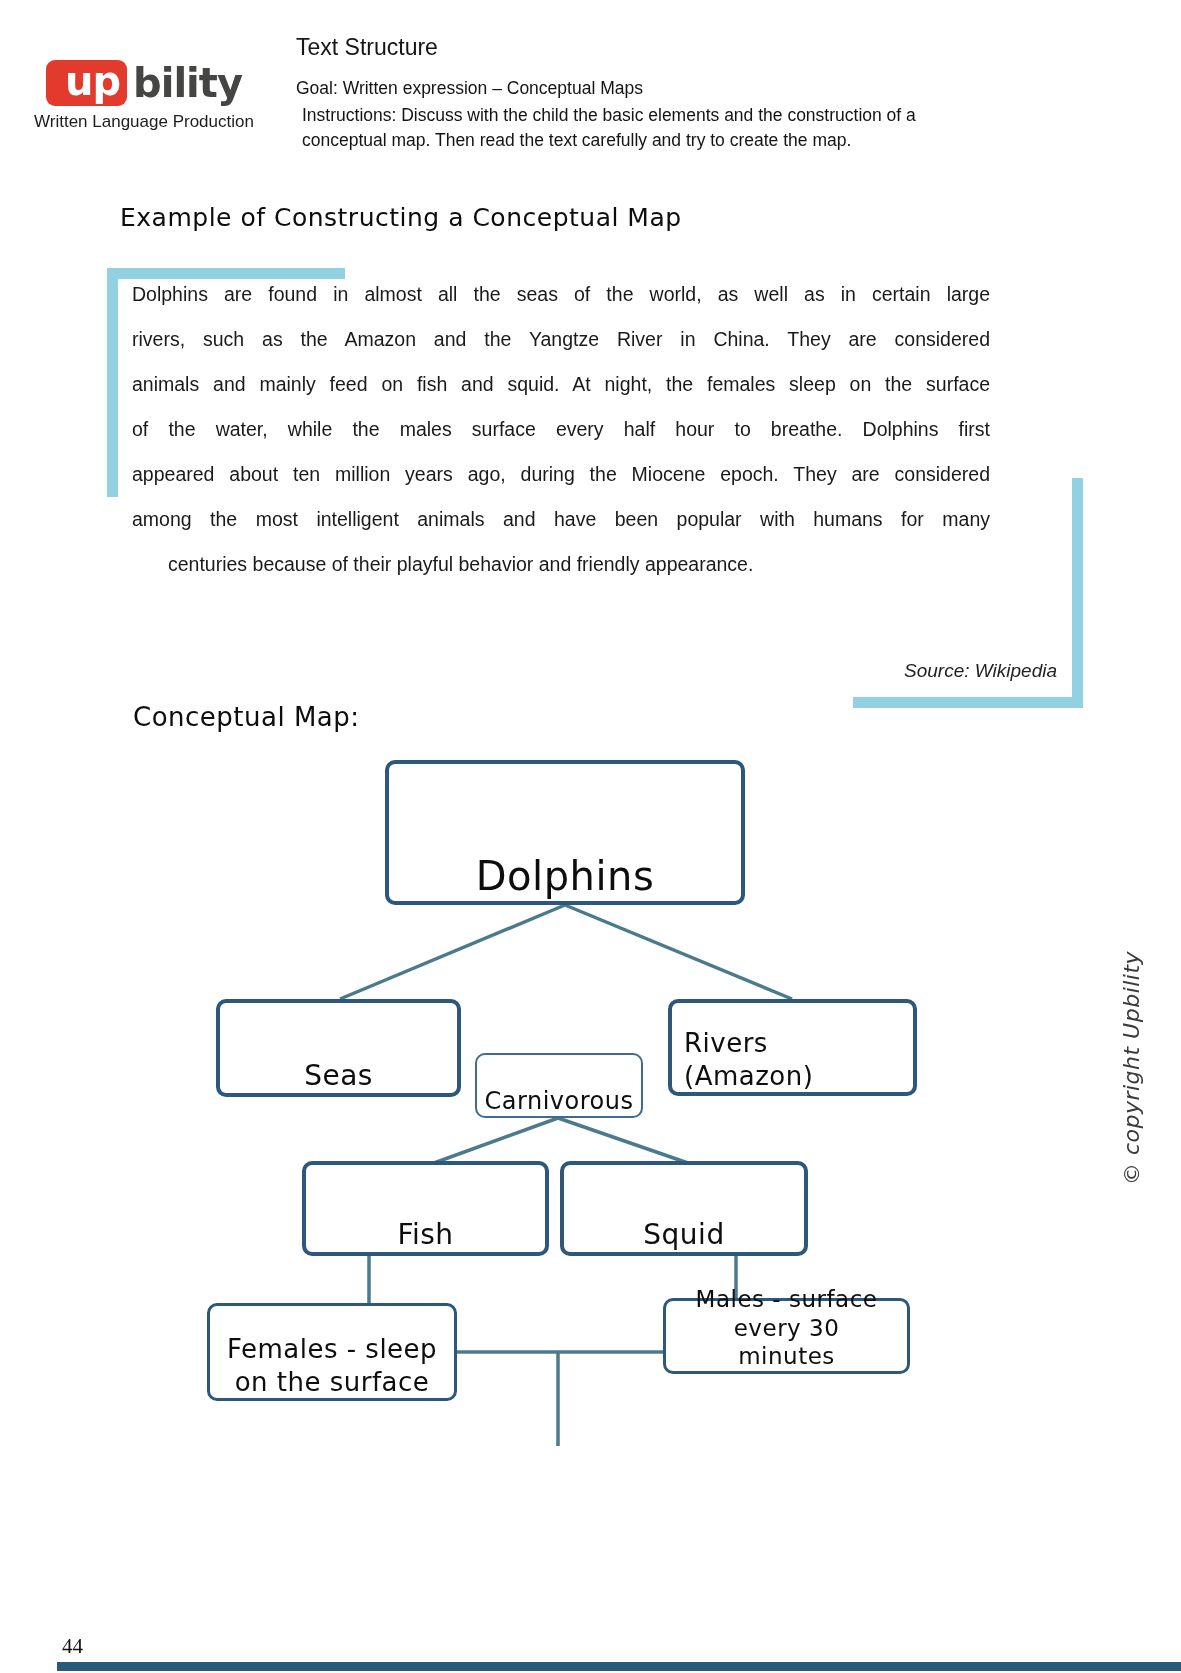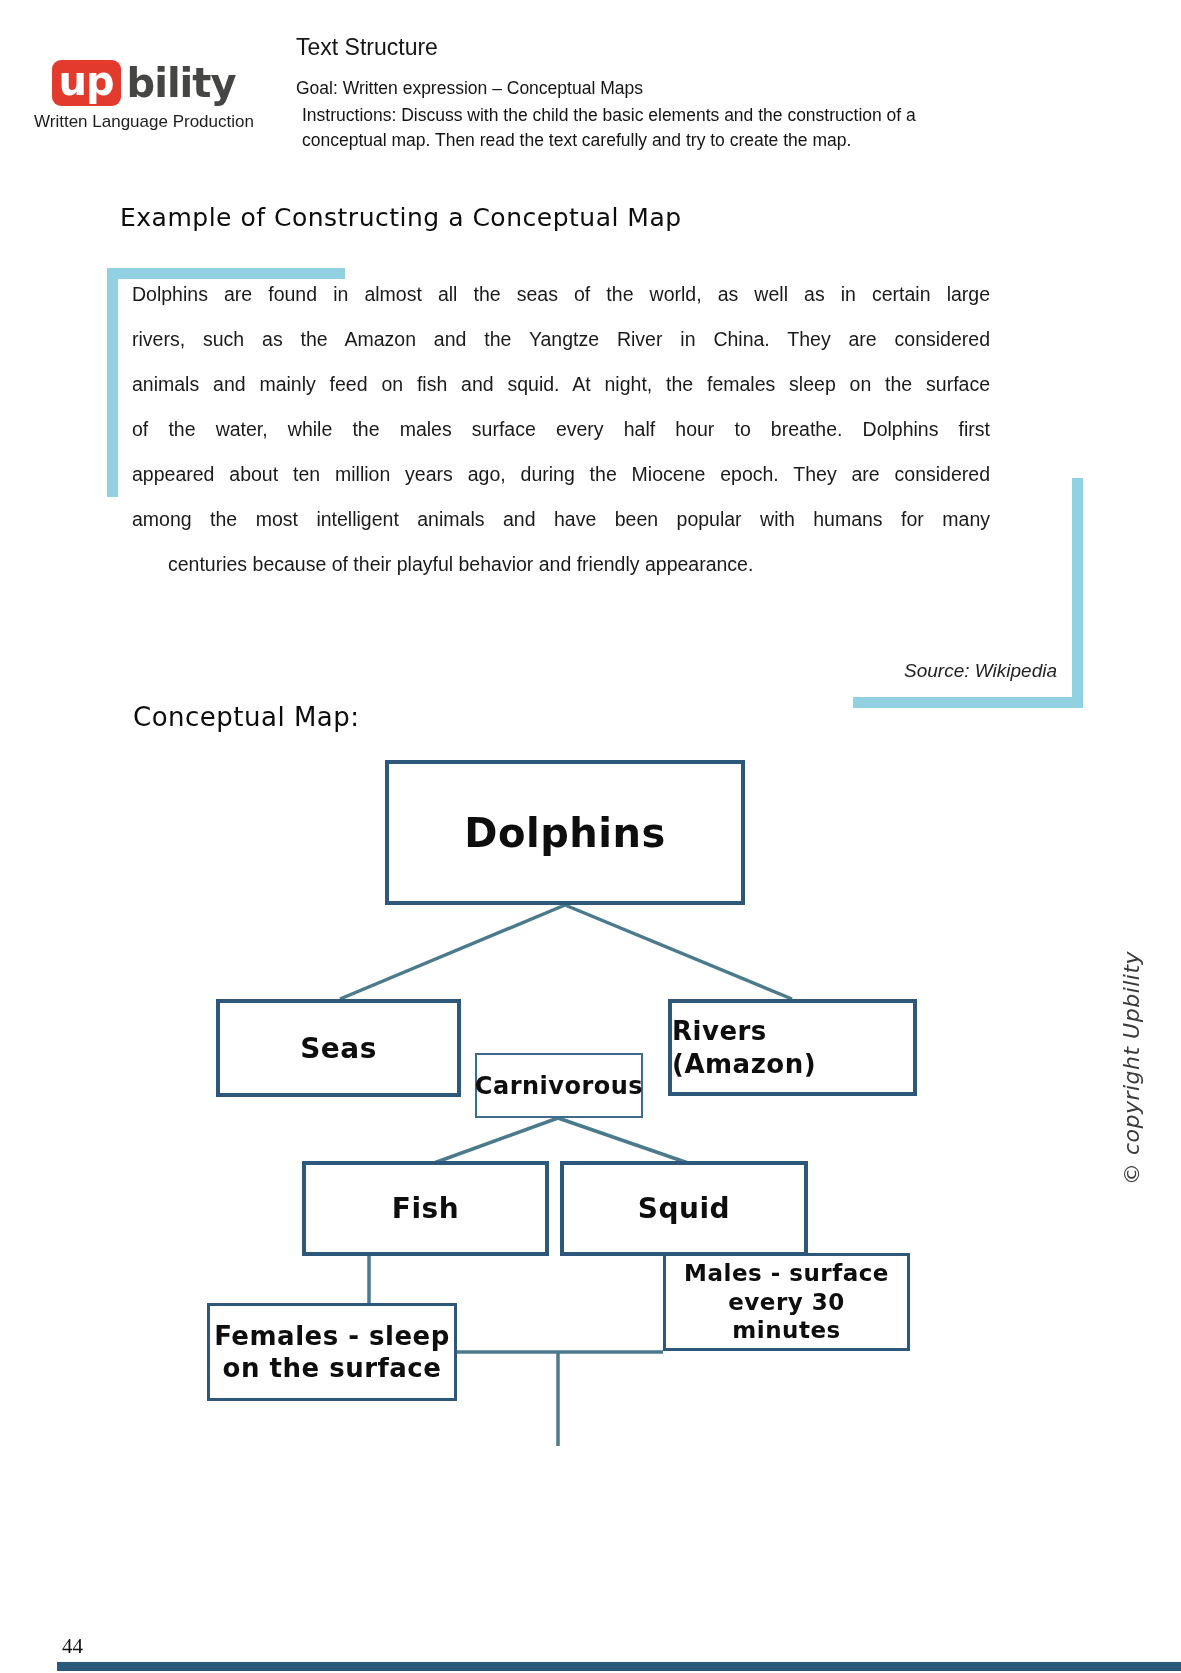--- a/index.html
+++ b/index.html
@@ -5,21 +5,21 @@
   * { margin:0; padding:0; box-sizing:border-box; }
   html,body { background:#ffffff; }
   .page {
     position:relative; width:1181px; height:1673px; background:#ffffff;
     font-family:"Liberation Sans", sans-serif; color:#1b1b1b; overflow:hidden;
   }
 
   
   .logo-wrap { position:absolute; left:28px; top:60px; width:232px; text-align:center; }
   .logo-line { display:inline-flex; align-items:center; font-family:"DejaVu Sans", sans-serif; font-weight:bold; font-size:40px; letter-spacing:-1px; }
-  .logo-up { background:#e23b2e; color:#ffffff; border-radius:9px; padding:1px 7px 5px 6px; line-height:1; }
+  .logo-up { background:#e23b2e; color:#ffffff; border-radius:9px; padding:1px 7px 5px 19px; line-height:1; }
   .logo-bility { color:#454543; line-height:1; margin-left:6px; }
   .logo-tagline { font-size:17px; color:#1d1d1d; margin-top:6px; white-space:nowrap; }
 
   .hdr-title { position:absolute; left:296px; top:34px; font-size:23px; color:#161616; }
   .hdr-goal { position:absolute; left:296px; top:78px; font-size:17.5px; color:#141414; }
   .hdr-instructions { position:absolute; left:296px; top:103px; width:702px; font-size:17.5px; line-height:25px; color:#141414;margin-left:6px; }
 
   
   .hand { font-family:"DejaVu Sans", sans-serif; color:#0d0d0d; letter-spacing:0.5px; }
   .ex-heading { position:absolute; left:120px; top:203px; font-size:25px; }
@@ -33,38 +33,38 @@
   .bar-br-h { left:853px; top:697px; width:230px; height:11px; }
 
   
   .para { position:absolute; left:132px; top:272px; width:858px; font-size:19.5px; line-height:45px; color:#1a1a1a; }
   .para .jline { text-align:justify; text-align-last:justify; white-space:normal; }
   .para .jline.last { text-align-last:left;margin-left:36px; }
   .source { position:absolute; left:757px; top:660px; width:300px; text-align:right; font-style:italic; font-size:19px; color:#222; }
 
   
   svg.links { position:absolute; left:0; top:0; z-index:1; pointer-events:none; }
-  .node { position:absolute; z-index:2; background:#ffffff; border:4px solid #2e587b; border-radius:0;
-          display:flex; flex-direction:column; align-items:center; justify-content:center; text-align:center;font-weight:bold; }
+  .node { position:absolute; z-index:2; background:#ffffff; border:4px solid #2e587b; border-radius:10px;
+          display:flex; flex-direction:column; align-items:center; justify-content:flex-end; text-align:center; }
   .node .hand-label { font-family:"DejaVu Sans", sans-serif; color:#0e0e0e; letter-spacing:0.5px; line-height:1.25; }
   .n-dolphins { left:385px; top:760px; width:360px; height:145px; }
   .n-dolphins .hand-label { font-size:40px; }
   .n-seas { left:216px; top:999px; width:245px; height:98px; }
   .n-seas .hand-label { font-size:28px; }
-  .n-rivers { left:668px; top:999px; width:249px; height:97px; align-items:flex-start; text-align:left; }
+  .n-rivers { left:668px; top:999px; width:249px; height:97px; align-items:flex-start; padding-left:12px; text-align:left; }
   .n-rivers .hand-label { font-size:26px; }
   .n-carnivorous { left:475px; top:1053px; width:168px; height:65px; border-width:2px; border-color:#3f6b8e; }
   .n-carnivorous .hand-label { font-size:24px; }
   .n-fish { left:302px; top:1161px; width:247px; height:95px; }
   .n-fish .hand-label { font-size:28px; }
   .n-squid { left:560px; top:1161px; width:248px; height:95px; }
   .n-squid .hand-label { font-size:28px; }
   .n-females { left:207px; top:1303px; width:250px; height:98px; border-width:3px; }
   .n-females .hand-label { font-size:26px; }
-  .n-males { left:663px; top:1253px; width:247px; height:98px; border-width:3px; }
+  .n-males { left:663px; top:1298px; width:247px; height:76px; border-width:3px; }
   .n-males .hand-label { font-size:23px; }
   .n-appeared { left:373px; top:1444px; width:384px; height:94px; border-width:3px; }
   .n-appeared .hand-label { font-size:26px; }
 
   
   .copyright-vert {
     position:absolute; left:1131px; top:1068px; white-space:nowrap;
     transform:translate(-50%,-50%) rotate(-90deg);
     font-style:italic; font-size:22px; color:#3a3a3a;
     font-family:"DejaVu Sans", sans-serif; letter-spacing:0.5px;

